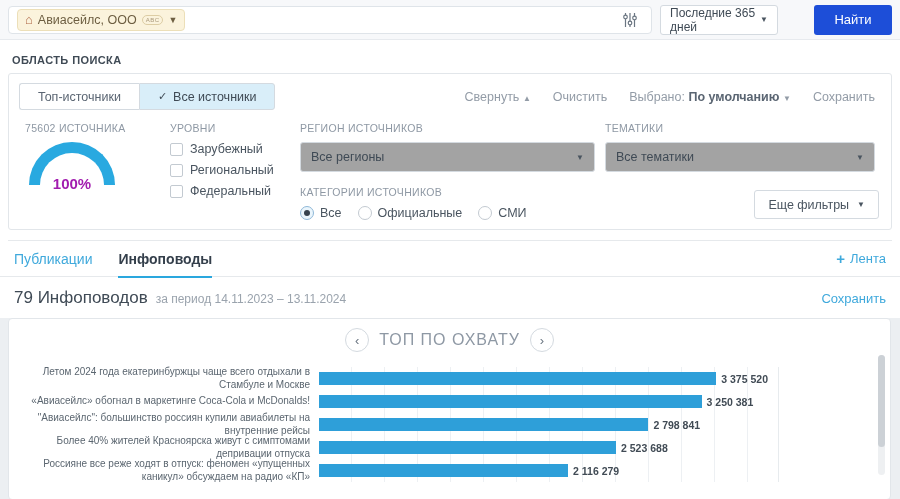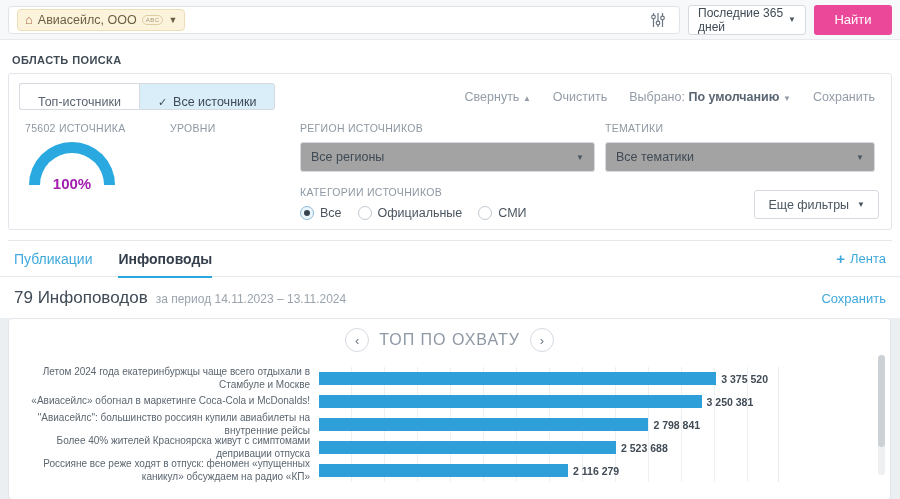--- a/index.html
+++ b/index.html
@@ -18,21 +18,21 @@
   .period-select { width:118px; height:30px; background:#fff; border:1px solid #d4dae0; border-radius:3px; display:flex; align-items:center; justify-content:space-between; padding:0 9px; font-size:12px; color:#3f4a55; cursor:pointer; }
   .caret-down { font-size:8px; color:#4a5560; }
   .btn-primary { width:78px; height:30px; border-radius:3px; border:none; color:#fff; font-size:13px; cursor:pointer; }
 
   
   .search-section { background:#fff; padding:8px 8px 0 8px; }
   .section-title { font-size:11px; font-weight:bold; color:#3f4a55; letter-spacing:.4px; padding:6px 4px 7px 4px; }
   .search-card { border:1px solid #e2e6ea; border-radius:3px; background:#fff; height:157px; position:relative; }
   .card-row1 { display:flex; align-items:center; justify-content:space-between; padding:9px 16px 0 10px; }
   .seg-tabs { display:flex; }
-  .seg-tab { height:27px; padding:0 18px; display:flex; align-items:flex-end; gap:6px; font-size:12.5px; color:#5a6572; background:#fff; border:1px solid #d4dae0; cursor:pointer; }
+  .seg-tab { height:27px; padding:0 18px; display:flex; align-items:center; gap:6px; font-size:12.5px; color:#5a6572; background:#fff; border:1px solid #d4dae0; cursor:pointer; }
   .seg-tab:first-child { border-radius:3px 0 0 3px; border-right:none; }
   .seg-tab:last-child { border-radius:0 3px 3px 0; }
   .seg-tab.active { background:#d9eef9; color:#3f4a55; }
   .check-icon { font-size:11px; color:#3f4a55; }
   .links-row { display:flex; align-items:center; gap:22px; font-size:12.5px; color:#939ca7; }
   .links-row .lnk { cursor:pointer; }
   .tri { font-size:8px; color:#939ca7; }
   .sel-strong { color:#5a6572; font-weight:bold; }
 
   .card-row2 { display:flex; padding:12px 16px 0 16px; }
@@ -116,21 +116,21 @@
           <line x1="12.5" y1="1" x2="12.5" y2="15"></line>
             <circle cx="12.5" cy="6" r="1.8"></circle>
         </g>
       </svg>
     </div>
   </div>
   <div class="period-select">
     <span>Последние 365 дней</span>
     <span class="caret-down">▼</span>
   </div>
-  <button class="btn-primary" style="background: #ec4899;">Найти</button>
+  <button class="btn-primary" style="background: #1d4ed8; margin-left: 28px;">Найти</button>
 </div>
 
 <div class="search-section">
   <div class="section-title">ОБЛАСТЬ ПОИСКА</div>
   <div class="search-card">
     <div class="card-row1">
       <div class="seg-tabs">
         <div class="seg-tab">
           <span>Топ-источники</span>
         </div>
@@ -156,20 +156,34 @@
     <div class="card-row2">
       <div class="col-gauge">
         <div class="small-label">75602 ИСТОЧНИКА</div>
         <div class="gauge">
           <div class="gauge-arc"></div>
           <div class="gauge-val">100%</div>
         </div>
       </div>
       <div class="col-levels">
         <div class="small-label">УРОВНИ</div>
+        <div id="levels-list">
+            <div class="chk-row">
+              <span class="chk-box"></span>
+              <span class="chk-label">Зарубежный</span>
+            </div>
+            <div class="chk-row">
+              <span class="chk-box"></span>
+              <span class="chk-label">Региональный</span>
+            </div>
+            <div class="chk-row">
+              <span class="chk-box"></span>
+              <span class="chk-label">Федеральный</span>
+            </div>
+          </div>
       </div>
       <div class="col-mid">
         <div class="small-label">РЕГИОН ИСТОЧНИКОВ</div>
         <div class="select">
           <span>Все регионы</span>
           <span class="caret-down">▼</span>
         </div>
         <div class="cats-block">
           <div class="small-label">КАТЕГОРИИ ИСТОЧНИКОВ</div>
           <div class="radio-row" id="cats-list">

